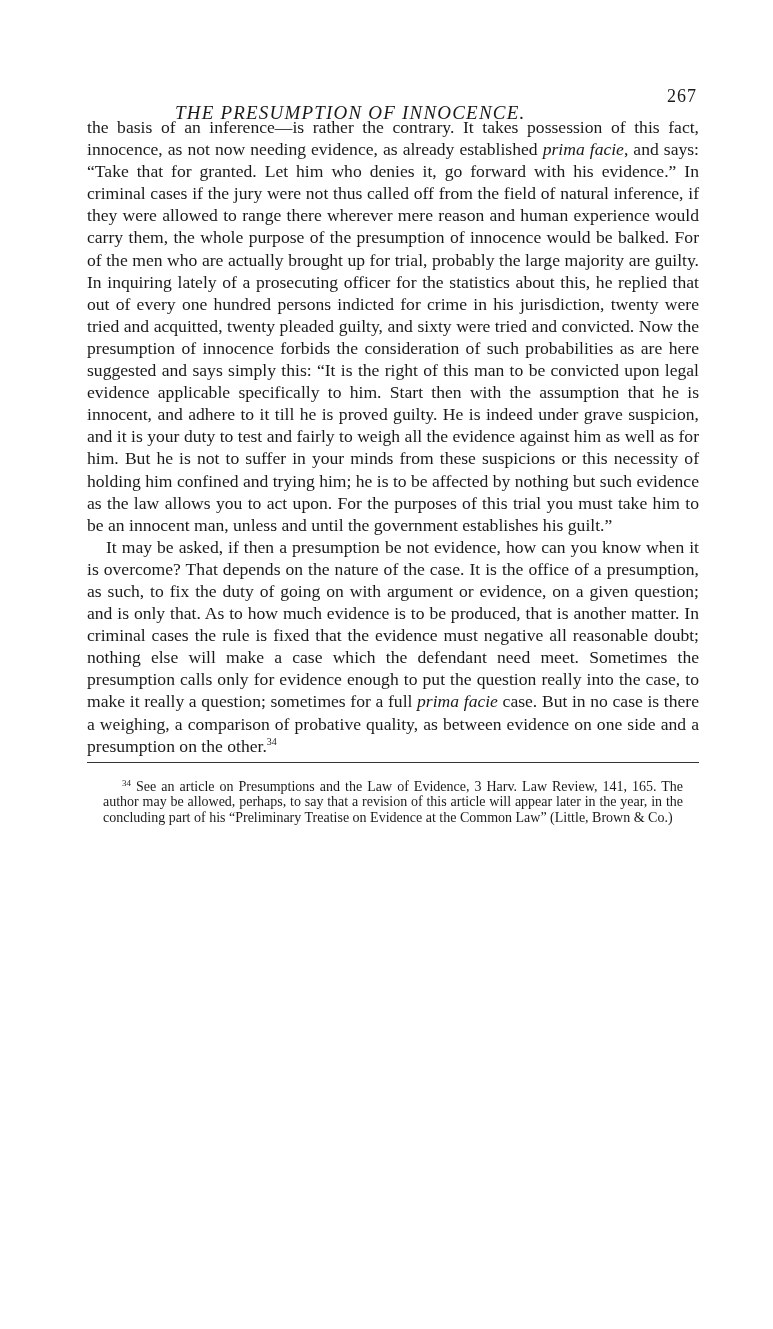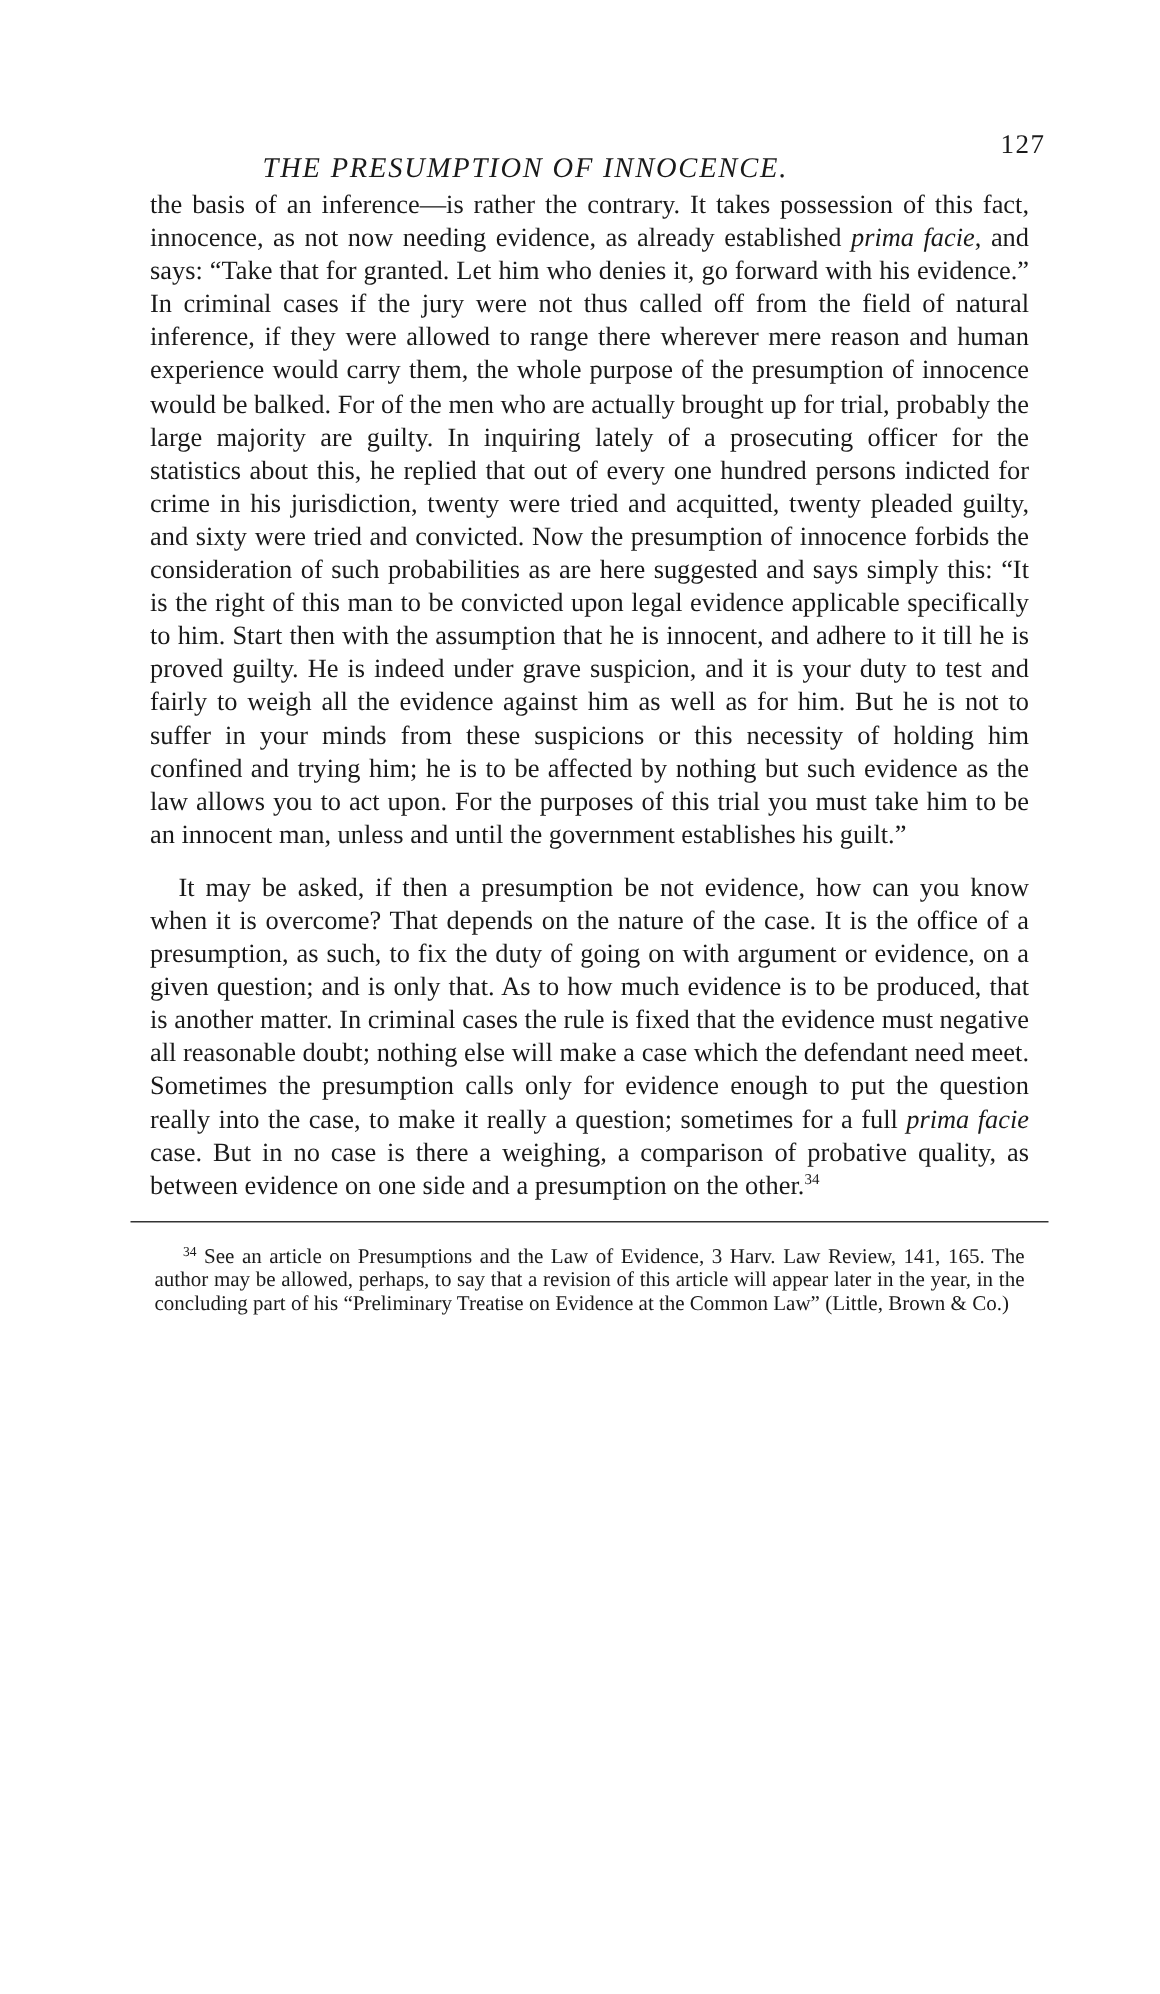--- a/index.html
+++ b/index.html
@@ -9,38 +9,38 @@
   }
   .page { position: absolute; left: 87px; top: 82px; width: 612px; }
   .running-head { position: relative; height: 30px; font-size: 19px; }
   .running-title {
     position: absolute; left: 88px; top: 20px; font-style: italic; letter-spacing: 1.2px;
   }
   .page-number { position: absolute; right: 2px; top: 4px; font-size: 18px; letter-spacing: 1px; }
   .body-text {
     margin-top: 4px; font-size: 17.6px; line-height: 22.1px; text-align: justify; hyphens: manual;
   }
-  .body-text p { margin: 13px; }
+  .body-text p { margin: 0; }
   .body-text p + p { text-indent: 19px; }
   .italic { font-style: italic; }
   sup.fnref { font-size: 10px; line-height: 0; vertical-align: 7px; }
   .footnote-rule { margin-top: 5px; border: 0; border-top: 1.5px solid #333; height: 0; }
   .footnotes {
     margin-top: 4px; font-size: 14px; line-height: 15.6px; text-align: justify;
   }
   .footnotes p { margin: 16px; text-indent: 19px; }
   .footnotes sup { font-size: 9px; vertical-align: 5px; line-height: 0; }
 </style>
 </head>
 <body>
 
 <div class="page">
   <div class="running-head">
     <span class="running-title">THE PRESUMPTION OF INNOCENCE.</span>
-    <span class="page-number">127</span>
+    <span class="page-number">267</span>
   </div>
 
   <div class="body-text">
     <p>
       <span>the basis of an inference—is rather the contrary. It takes possession of this fact, innocence, as not now needing evidence, as already established </span><span class="italic">prima facie</span><span>, and says: “Take that for granted. Let him who denies it, go forward with his evidence.” In criminal cases if the jury were not thus called off from the field of natural inference, if they were allowed to range there wherever mere reason and human experience would carry them, the whole purpose of the presumption of innocence would be balked. For of the men who are actually brought up for trial, probably the large majority are guilty. In inquiring lately of a prosecuting officer for the statistics about this, he re­plied that out of every one hundred persons indicted for crime in his jurisdiction, twenty were tried and acquitted, twenty pleaded guilty, and sixty were tried and convicted. Now the presumption of innocence forbids the consideration of such pro­babilities as are here suggested and says simply this: “It is the right of this man to be convicted upon legal evidence applicable specifically to him. Start then with the assumption that he is innocent, and adhere to it till he is proved guilty. He is indeed under grave suspicion, and it is your duty to test and fairly to weigh all the evidence against him as well as for him. But he is not to suffer in your minds from these suspicions or this necessity of holding him confined and trying him; he is to be affected by nothing but such evidence as the law allows you to act upon. For the purposes of this trial you must take him to be an innocent man, unless and until the government establishes his guilt.”</span>
     </p>
     <p>
       <span>It may be asked, if then a presumption be not evidence, how can you know when it is overcome? That depends on the nature of the case. It is the office of a presumption, as such, to fix the duty of going on with argument or evidence, on a given question; and is only that. As to how much evidence is to be produced, that is another matter. In criminal cases the rule is fixed that the evidence must negative all reasonable doubt; nothing else will make a case which the defendant need meet. Sometimes the presumption calls only for evidence enough to put the question really into the case, to make it really a question; sometimes for a full </span><span class="italic">prima facie</span><span> case. But in no case is there a weighing, a comparison of probative quality, as between evidence on one side and a presumption on the other.</span><sup class="fnref">34</sup>
     </p>
   </div>

